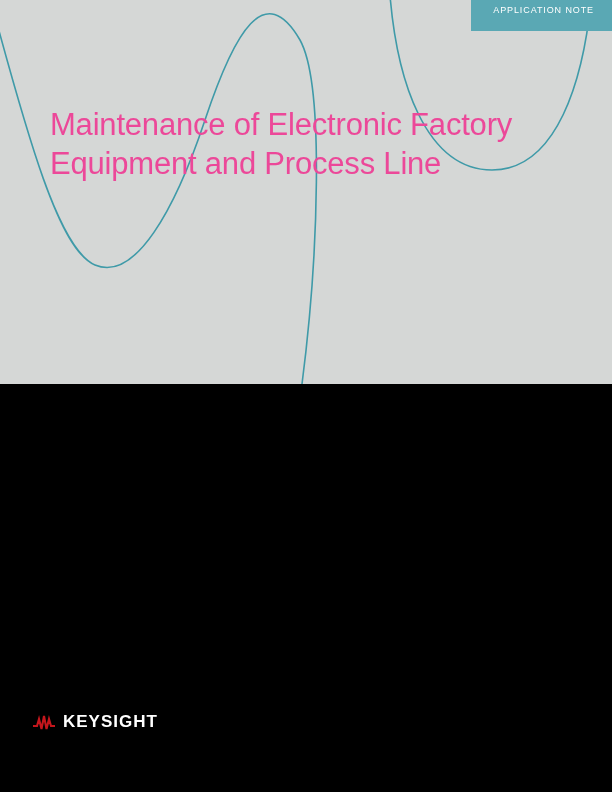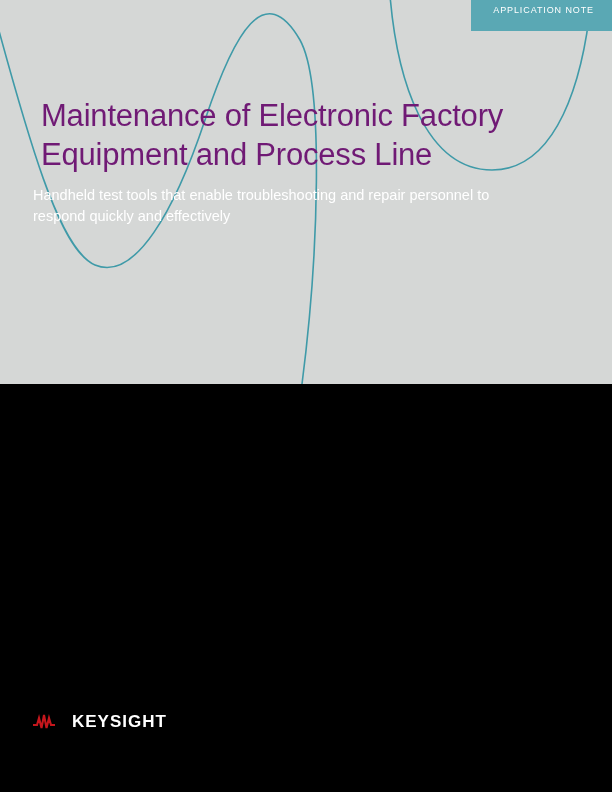--- a/index.html
+++ b/index.html
@@ -69,44 +69,43 @@
     background: #000000;
   }
 
   .title-block {
     position: absolute;
     left: 33px;
     top: 88px;
     width: 500px;
   }
   .doc-title {
-    color: #701a75;
+    color: #ec4899;
     font-size: 31px;
     line-height: 39px;
     font-weight: 400;
-    margin: 8px;
+    margin: 17px;
     letter-spacing: -0.2px;
   }
   .doc-subtitle {
     color: #ffffff;
     font-size: 14.5px;
     line-height: 21px;
     font-weight: 400;
     margin: 11px 0 0 0;
     max-width: 470px;
   }
 
   
   .logo {
     position: absolute;
     left: 33px;
     top: 712px;
     display: flex;
-    align-items: center;
-    gap: 9px;
+    align-items: flex-end;
   }
   .logo-mark {
     display: block;
   }
   .logo-word {
     color: #ffffff;
     font-size: 17px;
     font-weight: 700;
     letter-spacing: 1.0px;
   }
@@ -130,21 +129,20 @@
 
     <div class="badge-bar">
       <span class="badge-text">APPLICATION NOTE</span>
     </div>
   </div>
 
   <div class="lower"></div>
 
   <div class="title-block">
     <h1 class="doc-title">Maintenance of Electronic Factory Equipment and Process Line</h1>
-    <p class="doc-subtitle">Handheld test tools that enable troubleshooting and repair personnel to respond quickly and effectively</p>
   </div>
 
   <div class="logo">
     <svg class="logo-mark" width="30" height="18" viewBox="0 0 30 18">
       <path d="M0 12 L4 12 L6 5 L8.5 15 L11 2 L13.5 15 L16 5 L18 12 L22 12" fill="none" stroke="#c4161c" stroke-width="2.1" stroke-linejoin="miter" stroke-linecap="butt"></path>
     </svg>
     <span class="logo-word">KEYSIGHT</span>
   </div>
 
 </div>

